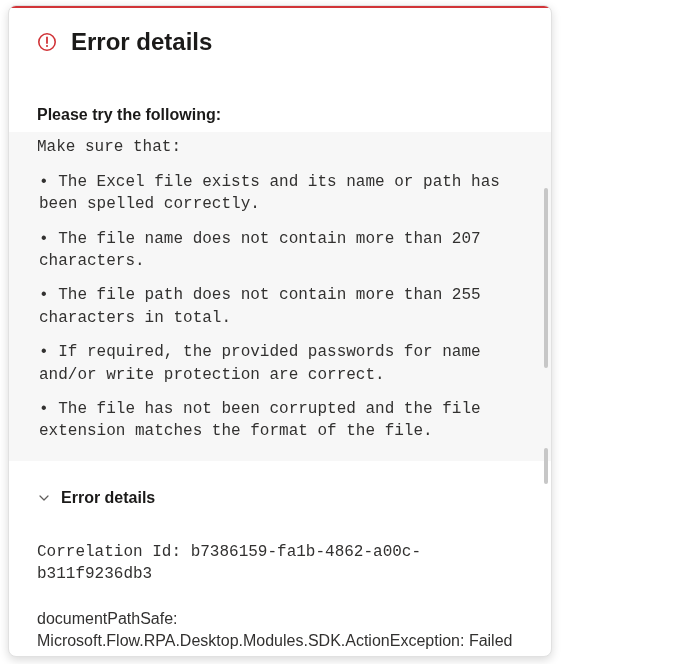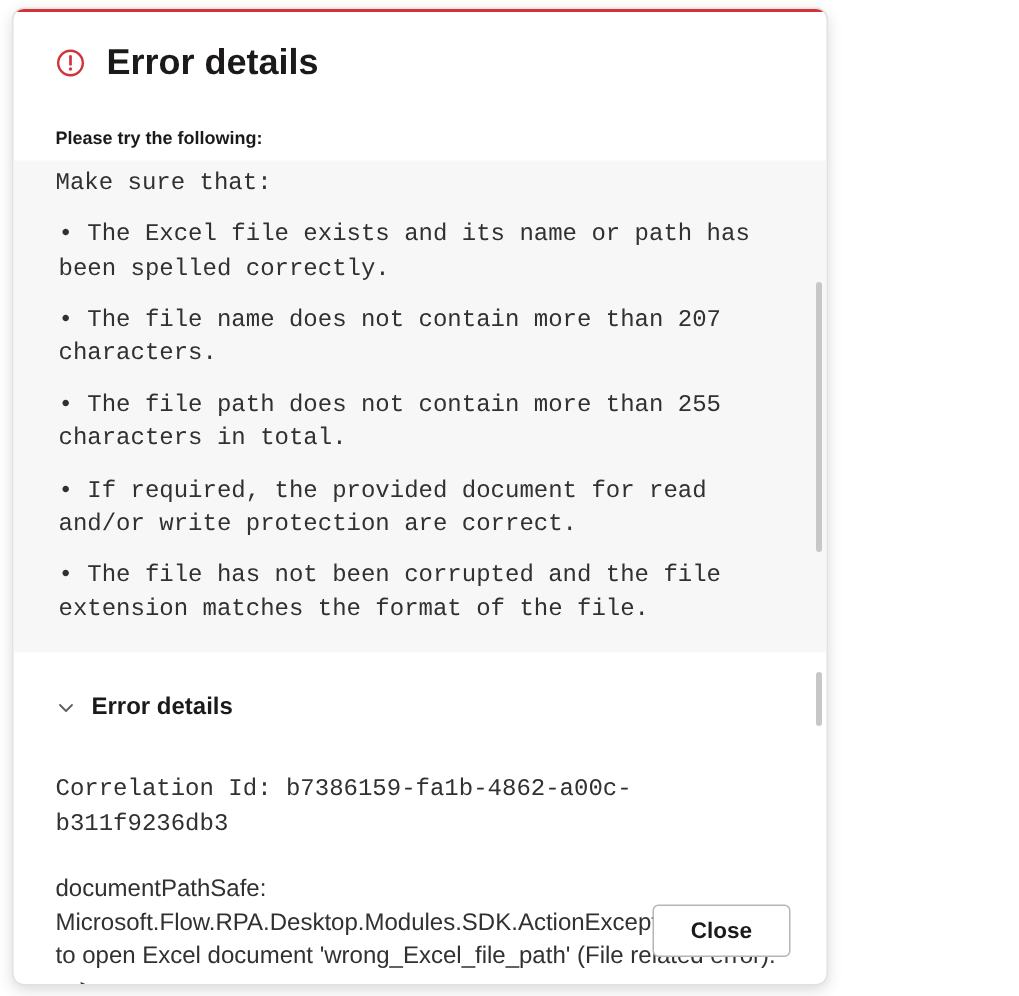--- a/index.html
+++ b/index.html
@@ -87,22 +87,22 @@
       display: block;
     }
     .description-block .line2 {
       display: block;
     }
     .strong {
       font-weight: 600;
     }
     .try-heading {
       font-weight: 600;
-      margin-top: 16px;
-      font-size: 12px;
+      margin-top: 36px;
+      font-size: 16px;
       color: #1b1a19;
     }
     .suggestion-box {
       margin-top: 6px;
       margin-left: -28px;
       margin-right: -28px;
       padding: 4px 28px 18px 28px;
       background: #f7f7f7;
       font-family: Liberation Mono, monospace;
     }
@@ -204,21 +204,21 @@
 
 
       <div class="try-heading">Please try the following:</div>
 
       <div class="suggestion-box">
         <div class="suggestion-intro">Make sure that:</div>
         <div class="suggestion-list">
           <span class="item">• The Excel file exists and its name or path has been spelled correctly.</span>
           <span class="item">• The file name does not contain more than 207 characters.</span>
           <span class="item">• The file path does not contain more than 255 characters in total.</span>
-          <span class="item">• If required, the provided document for read and/or write protection are correct.</span>
+          <span class="item">• If required, the provided passwords for name and/or write protection are correct.</span>
           <span class="item">• The file has not been corrupted and the file extension matches the format of the file.</span>
         </div>
       </div>
 
       <div class="details-header">
         <span class="chev">
           <svg width="12" height="12" viewBox="0 0 12 12">
             <path d="M2 4 L6 8 L10 4" fill="none" stroke="#605e5c" stroke-width="1.2" stroke-linecap="round" stroke-linejoin="round"></path>
           </svg>
         </span>
@@ -240,16 +240,13 @@
         </span>
         <span class="clabel">Copy details</span>
       </div>
 
     </div>
 
     <div class="scrollbar"></div>
     <div class="scrollbar2"></div>
   </div>
 
-  <div class="footer">
-    <button class="close-btn">Close</button>
-  </div>
 </div>
 
 </body></html>

